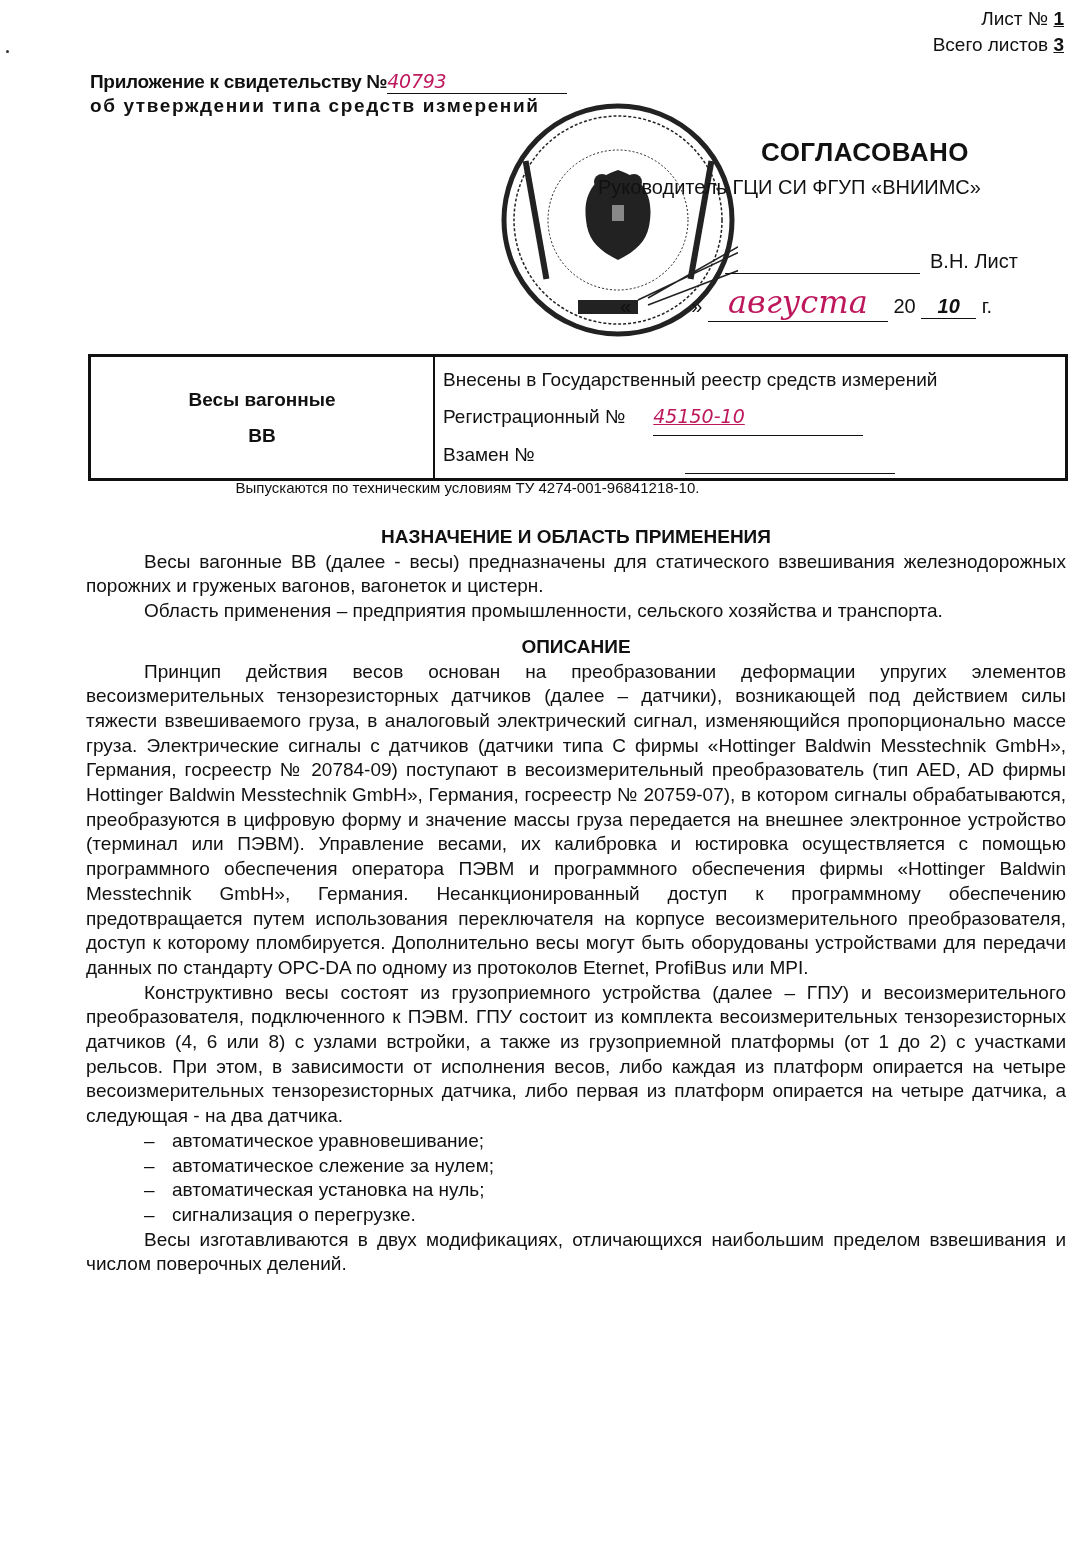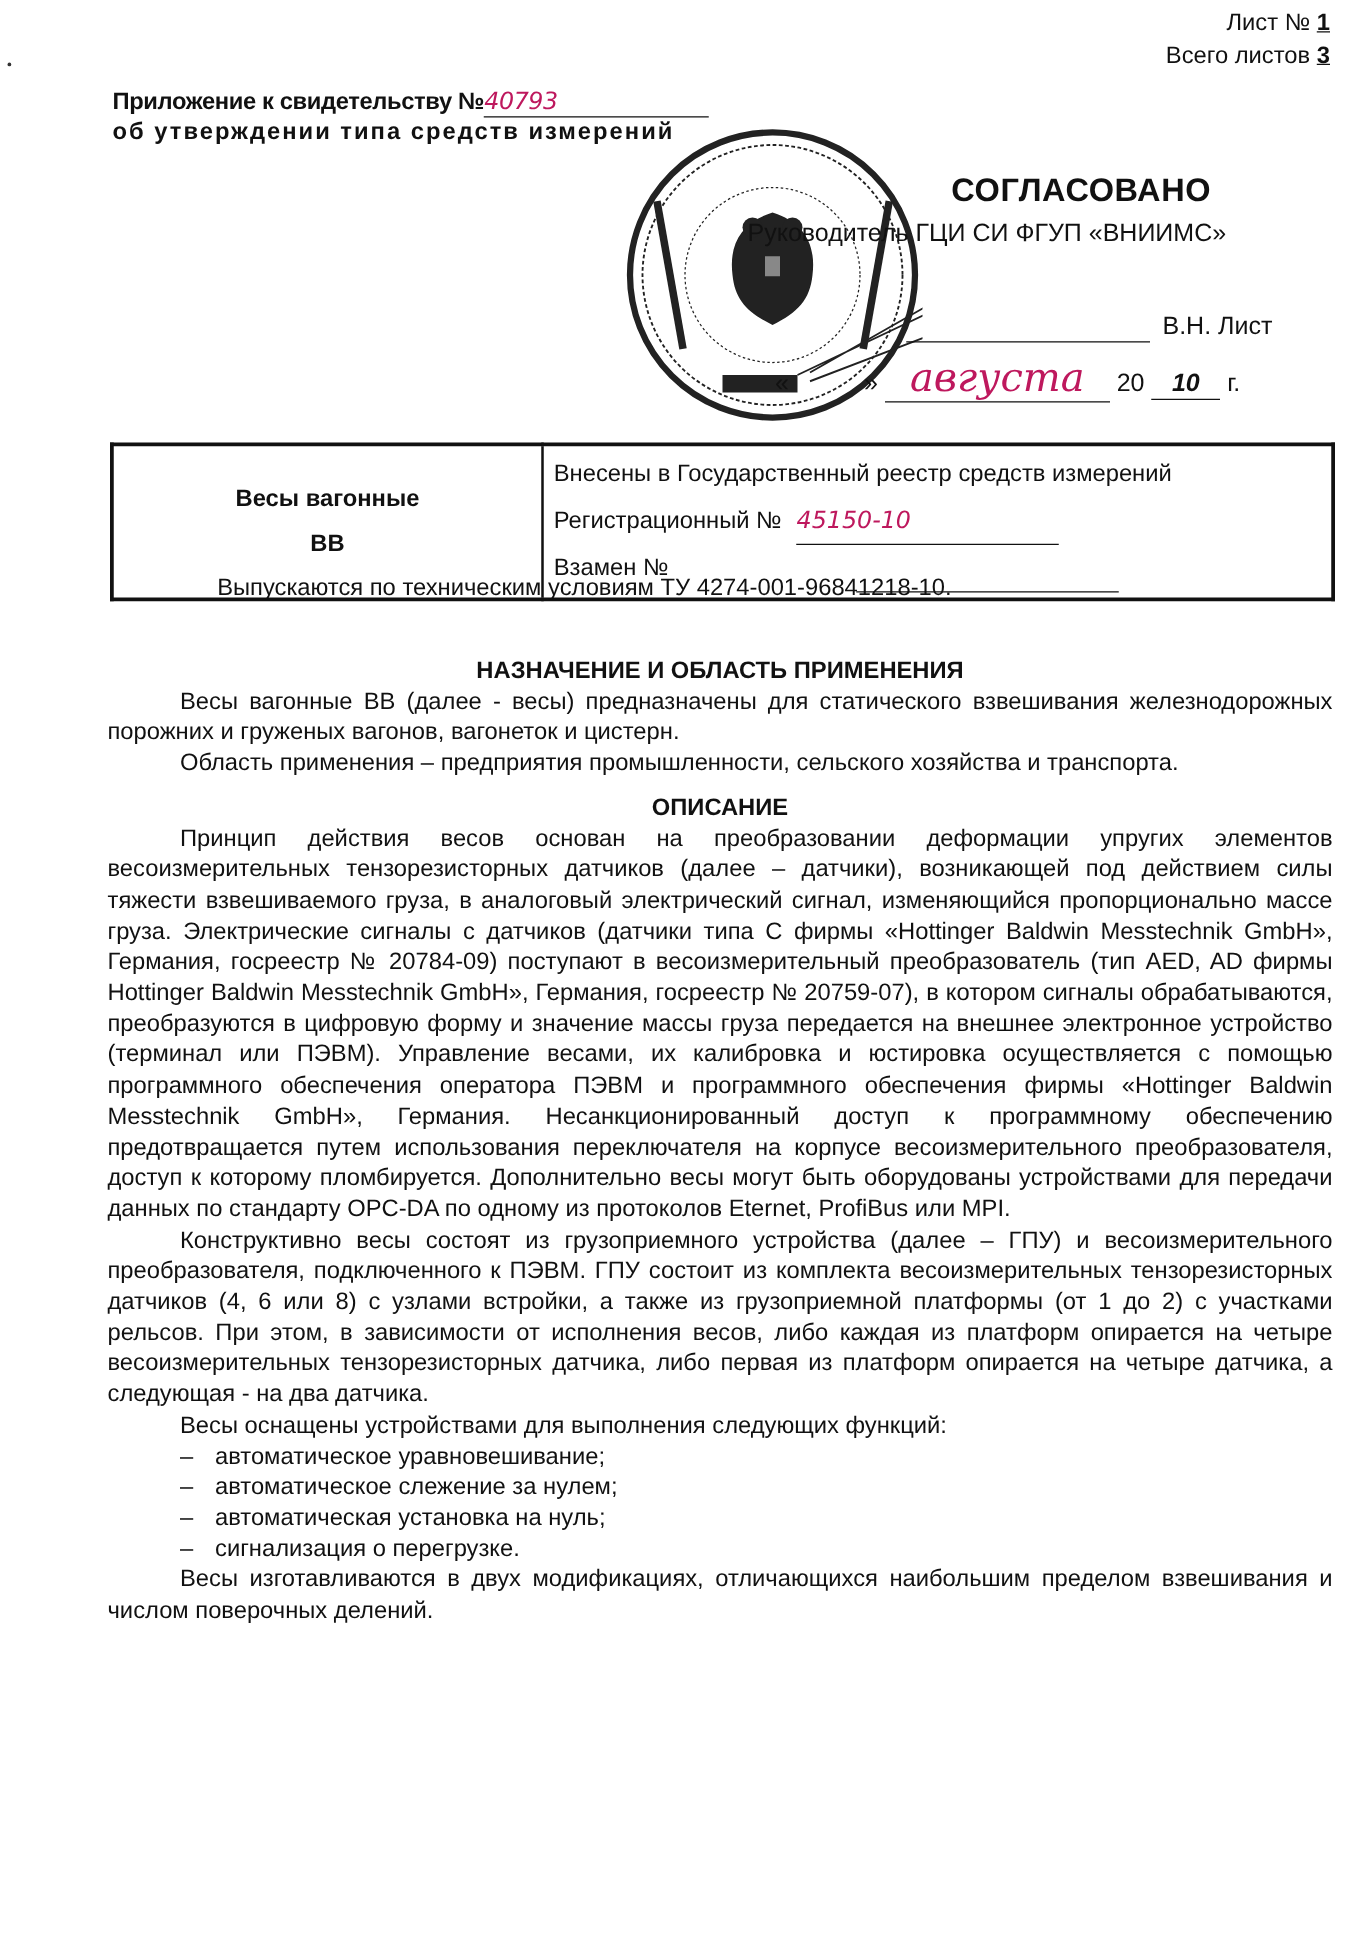--- a/index.html
+++ b/index.html
@@ -21,23 +21,23 @@
   .sigline { left: 725px; top: 273px; width: 195px; border-bottom: 1.5px solid #111; }
   .date-row { left: 620px; top: 283px; font-size: 20px; }
   .date-row .q { display:inline-block; width: 60px; }
   .month { display:inline-block; width: 180px; border-bottom: 1.5px solid #111; text-align:center; font-family: "DejaVu Serif", serif; font-style: italic; font-size: 32px; }
   .year { display:inline-block; width: 55px; border-bottom: 1.5px solid #111; text-align:center; font-weight: bold; font-style: italic; }
   .stamp { left: 498px; top: 100px; width: 240px; height: 240px; }
   table.reg { position: absolute; left: 88px; top: 354px; width: 980px; border-collapse: collapse; border: 3px solid #111; font-size: 19px; }
   table.reg td { border: 2px solid #111; vertical-align: middle; }
   .reg-left { width: 340px; text-align: center; font-weight: bold; line-height: 36px; }
   .reg-right { padding: 4px 8px; line-height: 37px; }
-  .fill { display:inline-block; width: 210px; border-bottom: 1.5px solid #111; margin-left: 12px; }
+  .fill { display:inline-block; width: 210px; border-bottom: 1.5px solid #111; margin-left: 28px; text-decoration: underline; }
   .fill-r { display:inline-block; width: 210px; border-bottom: 1.5px solid #111; margin-left: 150px; }
-  .tu { left: 0; width: 935px; top: 460px; text-align: center; font-size: 19px; }
+  .tu { left: 0; width: 935px; top: 479px; text-align: center; font-size: 15px; }
   .body { left: 86px; width: 980px; font-size: 19px; line-height: 24.7px; text-align: justify; }
   .h2 { text-align: center; font-weight: bold; margin: 0; }
   p { margin: 0; }
   .ind { text-indent: 58px; }
   .bullet { padding-left: 58px; }
   .bullet span.d { display:inline-block; width: 28px; }
   .speck { width: 3px; height: 3px; background:#333; border-radius: 50%; }
 </style>
 </head>
 <body>
@@ -100,19 +100,18 @@
 
 <div class="abs tu">Выпускаются по техническим условиям ТУ 4274-001-96841218-10.</div>
 
 <div class="abs body" style="top:525px;">
   <p class="h2">НАЗНАЧЕНИЕ И ОБЛАСТЬ ПРИМЕНЕНИЯ</p>
   <p class="ind">Весы вагонные ВВ (далее - весы) предназначены для статического взвешивания железнодорожных порожних и груженых вагонов, вагонеток и цистерн.</p>
   <p class="ind">Область применения – предприятия промышленности, сельского хозяйства и транспорта.</p>
   <p class="h2" style="margin-top:11px;">ОПИСАНИЕ</p>
   <p class="ind">Принцип действия весов основан на преобразовании деформации упругих элементов весоизмерительных тензорезисторных датчиков (далее – датчики), возникающей под действием силы тяжести взвешиваемого груза, в аналоговый электрический сигнал, изменяющийся пропорционально массе груза. Электрические сигналы с датчиков (датчики типа С фирмы «Hottinger Baldwin Messtechnik GmbH», Германия, госреестр № 20784-09) поступают в весоизмерительный преобразователь (тип AED, AD фирмы Hottinger Baldwin Messtechnik GmbH», Германия, госреестр № 20759-07), в котором сигналы обрабатываются, преобразуются в цифровую форму и значение массы груза передается на внешнее электронное устройство (терминал или ПЭВМ). Управление весами, их калибровка и юстировка осуществляется с помощью программного обеспечения оператора ПЭВМ и программного обеспечения фирмы «Hottinger Baldwin Messtechnik GmbH», Германия. Несанкционированный доступ к программному обеспечению предотвращается путем использования переключателя на корпусе весоизмерительного преобразователя, доступ к которому пломбируется. Дополнительно весы могут быть оборудованы устройствами для передачи данных по стандарту OPC-DA по одному из протоколов Eternet, ProfiBus или MPI.</p>
   <p class="ind">Конструктивно весы состоят из грузоприемного устройства (далее – ГПУ) и весоизмерительного преобразователя, подключенного к ПЭВМ. ГПУ состоит из комплекта весоизмерительных тензорезисторных датчиков (4, 6 или 8) с узлами встройки, а также из грузоприемной платформы (от 1 до 2) с участками рельсов. При этом, в зависимости от исполнения весов, либо каждая из платформ опирается на четыре весоизмерительных тензорезисторных датчика, либо первая из платформ опирается на четыре датчика, а следующая - на два датчика.</p>
-  <p class="ind">Весы оснащены устройствами для выполнения следующих функций:</p>
   <p class="bullet"><span class="d">–</span><span>автоматическое уравновешивание;</span></p>
   <p class="bullet"><span class="d">–</span><span>автоматическое слежение за нулем;</span></p>
   <p class="bullet"><span class="d">–</span><span>автоматическая установка на нуль;</span></p>
   <p class="bullet"><span class="d">–</span><span>сигнализация о перегрузке.</span></p>
   <p class="ind">Весы изготавливаются в двух модификациях, отличающихся наибольшим пределом взвешивания и числом поверочных делений.</p>
 </div>
 
 </body></html>

